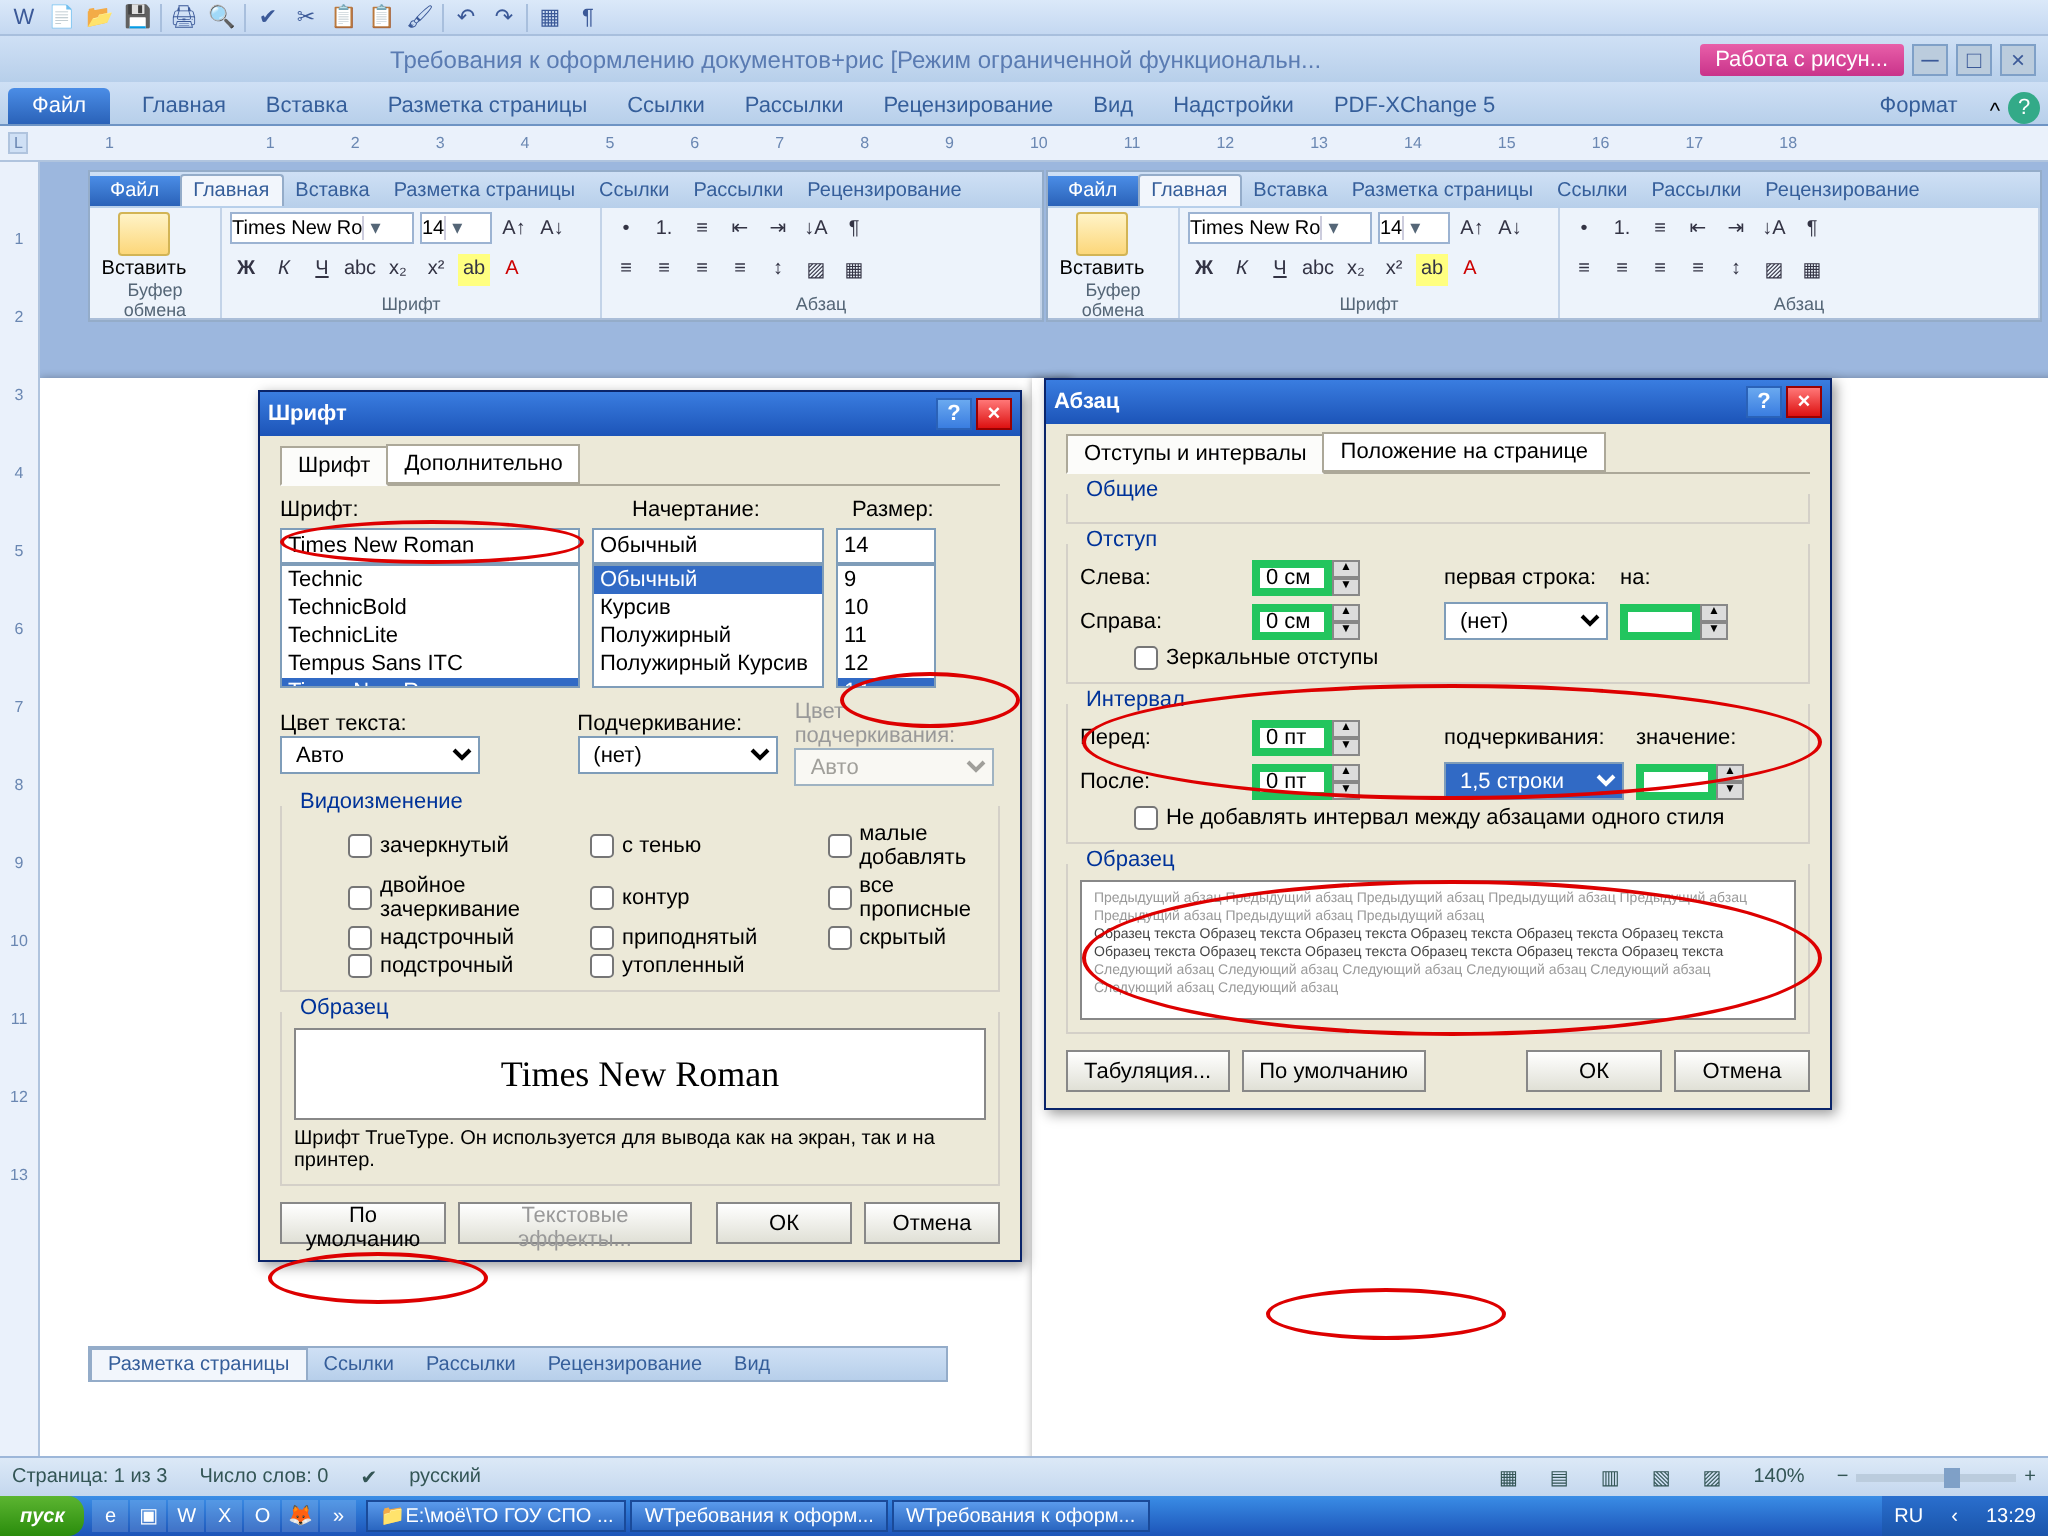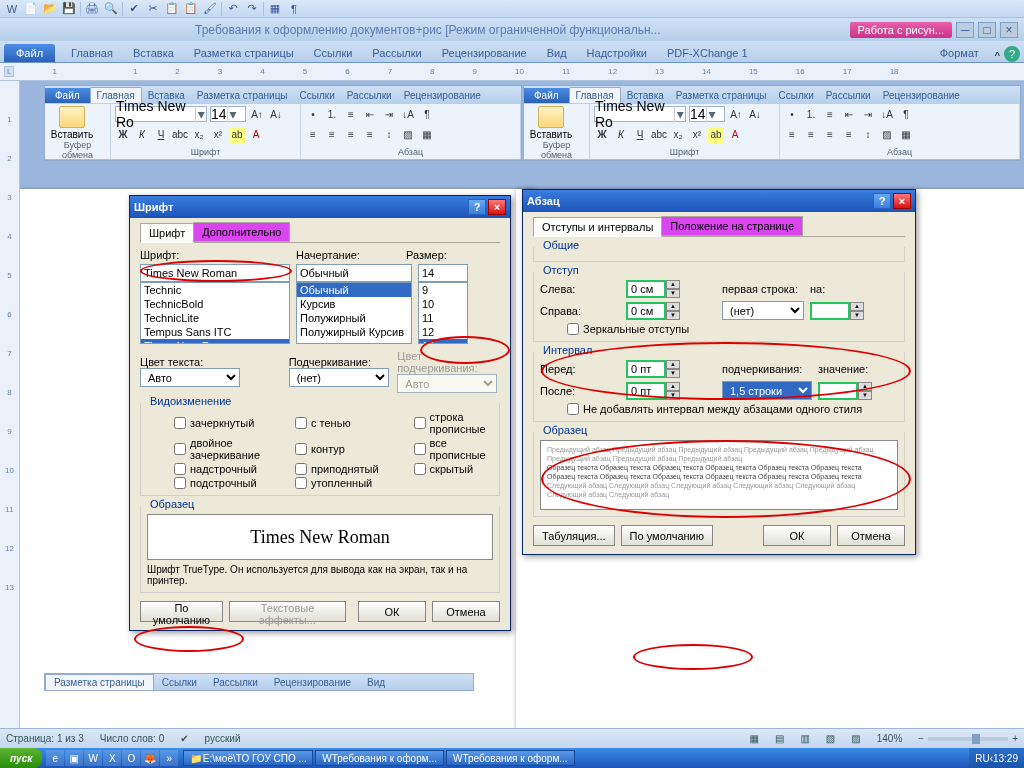--- a/index.html
+++ b/index.html
@@ -36,48 +36,48 @@
 
 .ribfrag { font-size:10px;}
 .ribfrag .tabs { height:18px; background:linear-gradient(#cfe0f5,#b7cfea); display:flex; align-items:center;}
 .ribfrag .ftab { background:linear-gradient(#4b8de6,#2a62b8); color:#fff; padding:2px 10px; font-size:10px;}
 .ribfrag .tab { padding:2px 6px; color:#355e9a; font-size:10px;}
 .ribfrag .tab.active { background:#f2f6fc; border:1px solid #94acc9; border-bottom:none; border-radius:2px 2px 0 0;}
 .ribfrag .body { height:56px; background:#edf3fb; display:flex; border-bottom:1px solid #aabdd8;}
 .ribfrag .group { border-right:1px solid #c3d3e8; padding:2px 4px; display:flex; flex-direction:column; justify-content:space-between;}
 .ribfrag .glabel { text-align:center; font-size:9px; color:#567;}
 .combo { display:inline-flex; align-items:center; background:#fff; border:1px solid #9cb3d2; height:16px;}
-.combo span { padding:0 0; font-size:14px;}
+.combo span { padding:0 0; font-size:10px;}
 .combo .dd { width:12px; text-align:center; color:#567; border-left:1px solid #ccd;}
 .iconrow { display:flex; gap:3px;}
 .iconrow .b { width:16px; height:16px; border:1px solid transparent; display:flex; align-items:center; justify-content:center; font-size:10px; color:#334;}
 .bigbtn { display:flex; flex-direction:column; align-items:center; gap:1px; width:46px;}
 .bigbtn .glyph { width:26px; height:22px; background:linear-gradient(#fff3c7,#fcd77a); border:1px solid #d2b455; border-radius:2px;}
 
 
 .dialog { position:absolute; background:#ece9d8; border:1px solid #0a246a; box-shadow:2px 2px 6px rgba(0,0,0,.4); font-size:11px;}
 .dlg-title { height:22px; background:linear-gradient(#3a7de0,#1c54b8); color:#fff; display:flex; align-items:center; padding:0 4px; font-weight:bold;}
 .dlg-title .sp { flex:1;}
 .dlg-title .x { width:18px; height:16px; background:linear-gradient(#f77,#d11); border:1px solid #900; color:#fff; text-align:center; line-height:14px; margin-left:2px; cursor:pointer;}
 .dlg-title .q { width:18px; height:16px; background:linear-gradient(#6aa9f0,#3a7de0); border:1px solid #2a62b8; color:#fff; text-align:center; line-height:14px; cursor:pointer;}
 .dlg-body { padding:4px 10px 8px;}
 .dlg-tabs { display:flex; border-bottom:1px solid #aca899; margin-bottom:6px;}
-.dlg-tab { padding:3px 8px; border:1px solid #aca899; background:#d946ef; margin-right:-1px; cursor:pointer;}
+.dlg-tab { padding:3px 8px; border:1px solid #aca899; background:#ffffff; margin-right:-1px; cursor:pointer;}
 .dlg-tab.active { background:#fcfcfa; border-bottom:1px solid #fcfcfa; position:relative; top:1px;}
 .grp { border:1px solid #d4d0c8; border-top:none; position:relative; padding:8px 6px 6px; margin-top:10px;}
 .grp .legend { position:absolute; top:-8px; left:6px; background:#ece9d8; padding:0 3px; color:#003399;}
 .row { display:flex; align-items:center; gap:6px; margin-bottom:3px;}
 .lbl { width:80px;}
 .winput { background:#fff; border:1px solid #7f9db9; height:18px; padding:0 3px; font-size:11px;}
 .listbox { background:#fff; border:1px solid #7f9db9; overflow:auto;}
 .listbox div { padding:1px 3px; white-space:nowrap;}
 .listbox .sel { background:#316ac5; color:#fff;}
 select.winput { height:19px;}
 .spin { display:inline-flex;}
-.spin input { width:40px; height:18px; border:2px solid #22c55e; padding:0 3px; font-size:11px;}
+.spin input { width:40px; height:18px; border:4px solid #22c55e; padding:0 3px; font-size:11px;}
 .spin .arrows { width:14px; display:flex; flex-direction:column;}
 .spin .arrows div { flex:1; background:#dcdcdc; border:1px solid #888; font-size:6px; text-align:center; line-height:7px;}
 .chk { display:flex; align-items:center; gap:4px;margin-left:27px;}
 .chk input { width:12px; height:12px;}
 .dlg-buttons { display:flex; gap:6px; margin-top:8px; align-items:center;}
 .btn { min-width:68px; height:21px; background:linear-gradient(#fff,#e0e0d6); border:1px solid #888; padding:0 8px; cursor:pointer; font-size:11px;}
 .red-ellipse { position:absolute; border:2px solid #d00; border-radius:50%; pointer-events:none;}
 
 
 .statusbar { position:absolute; left:0; right:0; bottom:20px; height:20px; background:linear-gradient(#dce9f7,#c4d7ee); border-top:1px solid #9db7d9; display:flex; align-items:center; font-size:10px; color:#355; padding:0 6px; gap:16px;}
@@ -85,21 +85,21 @@
 .zoomctl { display:flex; align-items:center; gap:4px;}
 .zoomctl .track { width:80px; height:4px; background:#bcd; position:relative;}
 .zoomctl .knob { position:absolute; top:-3px; left:55%; width:8px; height:10px; background:#7fa0c7;}
 
 
 .taskbar { position:absolute; left:0; right:0; bottom:0; height:20px; background:linear-gradient(#3a8de6,#1c54b8); display:flex; align-items:center; font-size:10px; color:#fff;}
 .startbtn { background:linear-gradient(#5cb531,#2a8c0c); height:100%; display:flex; align-items:center; padding:0 10px; font-style:italic; font-weight:bold; border-radius:0 8px 8px 0;}
 .tql { display:flex; gap:1px; padding:0 4px;}
 .tql .i { width:18px; height:16px; background:rgba(255,255,255,.15); display:flex; align-items:center; justify-content:center; font-size:10px;}
 .tbtn { background:linear-gradient(#5a9aeb,#2a66c0); border:1px solid #1a4a99; height:16px; display:flex; align-items:center; padding:0 6px; margin:0 1px; max-width:130px; white-space:nowrap; overflow:hidden;}
-.tray { margin-left:auto; background:linear-gradient(#2a6fce,#1a54aa); height:100%; display:flex; align-items:center; padding:0 6px; gap:0;}
+.tray { margin-left:auto; background:linear-gradient(#2a6fce,#1a54aa); height:100%; display:flex; align-items:center; padding:0 6px; gap:14px;}
 
 
 .lowertabs { position:absolute; height:18px; background:linear-gradient(#cfe0f5,#b7cfea); display:flex; align-items:center; font-size:10px; border:1px solid #94acc9;}
 .lowertabs .lt { padding:2px 8px; color:#355e9a;}
 .lowertabs .lt.active { background:#f2f6fc; border:1px solid #94acc9; border-bottom:none;}
 
 .preview-box { background:#fff; border:1px solid #888; height:46px; display:flex; align-items:center; justify-content:center; font-family:"Times New Roman",serif; font-size:18px;}
 .preview-lines { background:#fff; border:1px solid #888; height:70px; padding:4px 6px; font-size:7px; color:#999; line-height:1.3; overflow:hidden;}
 .preview-lines .dk { color:#444;}
 </style>
@@ -139,21 +139,21 @@
 <div class="ribtabs">
   <div class="filetab">Файл</div>
   <div class="ribtab">Главная</div>
   <div class="ribtab">Вставка</div>
   <div class="ribtab">Разметка страницы</div>
   <div class="ribtab">Ссылки</div>
   <div class="ribtab">Рассылки</div>
   <div class="ribtab">Рецензирование</div>
   <div class="ribtab">Вид</div>
   <div class="ribtab">Надстройки</div>
-  <div class="ribtab">PDF-XChange 1</div>
+  <div class="ribtab">PDF-XChange 5</div>
   <div class="ribtab far">Формат</div>
   <div class="wbtn" style="margin-left:6px;">^</div>
   <div class="helpico">?</div>
 </div>
 
 <div class="ruler">
   <span style="background:#cfe0f5;border:1px solid #b0c4de;padding:0 2px;margin-left:-26px;">L</span>
   <span>1</span>
     <span></span>
     <span>1</span>
@@ -362,21 +362,21 @@
       <div class="dlg-body">
         <div class="dlg-tabs">
           <div class="dlg-tab active">Шрифт</div>
           <div class="dlg-tab">Дополнительно</div>
         </div>
 
         <div class="row">
           <div style="width:150px;">
               <div>Шрифт:</div>
             </div>
-          <div style="width:104px;">
+          <div style="width:104px;margin-left:20px;">
               <div>Начертание:</div>
             </div>
           <div style="width:50px;">
               <div>Размер:</div>
             </div>
         </div>
         <div class="row" style="align-items:flex-start;">
           <div style="width:150px;">
             <input class="winput" style="width: 100%;" value="Times New Roman">
             <div class="listbox" style="height:62px;">
@@ -429,21 +429,21 @@
             <label class="chk">
                 <input type="checkbox" style="">
                 <span>зачеркнутый</span>
               </label>
             <label class="chk">
                 <input type="checkbox" style="">
                 <span>с тенью</span>
               </label>
             <label class="chk">
                 <input type="checkbox" style="">
-                <span>строка прописные</span>
+                <span>малые добавлять</span>
               </label>
             <label class="chk">
                 <input type="checkbox" style="">
                 <span>двойное зачеркивание</span>
               </label>
             <label class="chk">
                 <input type="checkbox" style="">
                 <span>контур</span>
               </label>
             <label class="chk">

